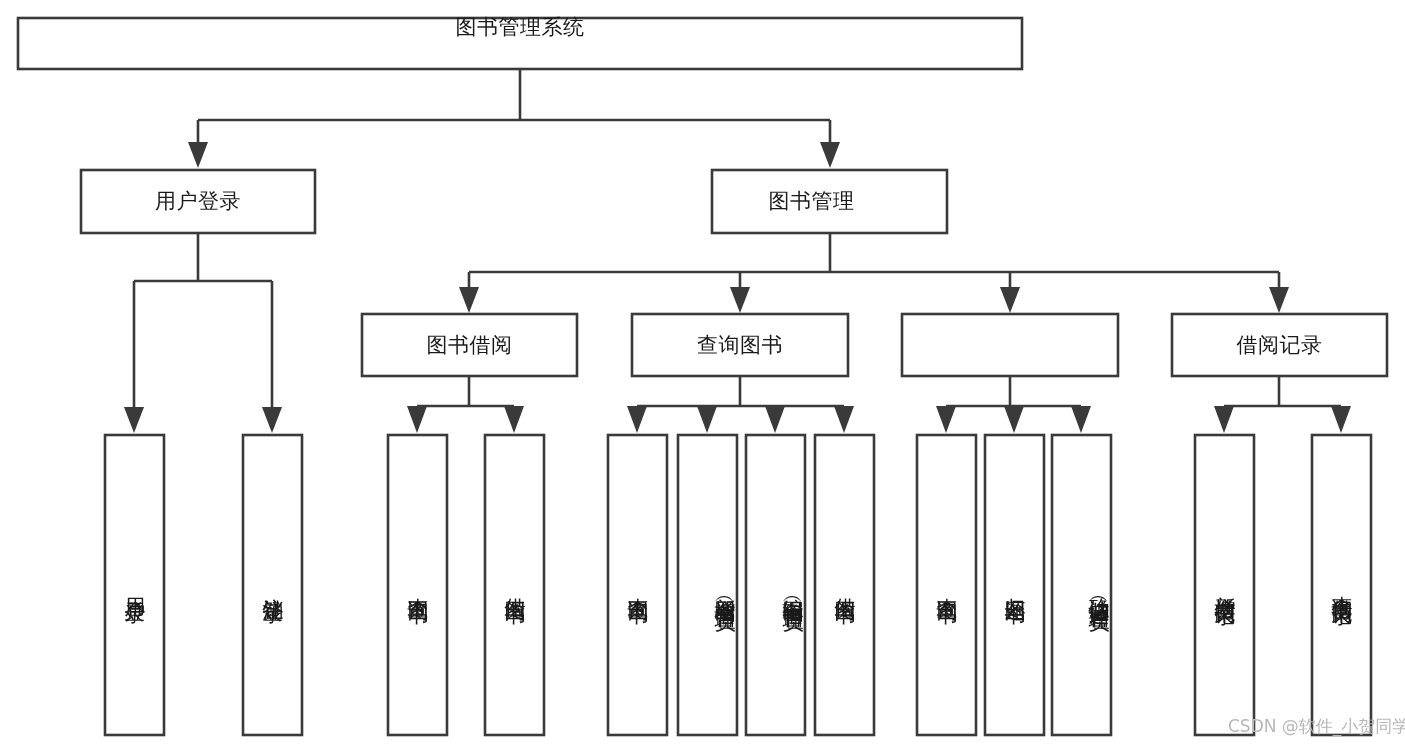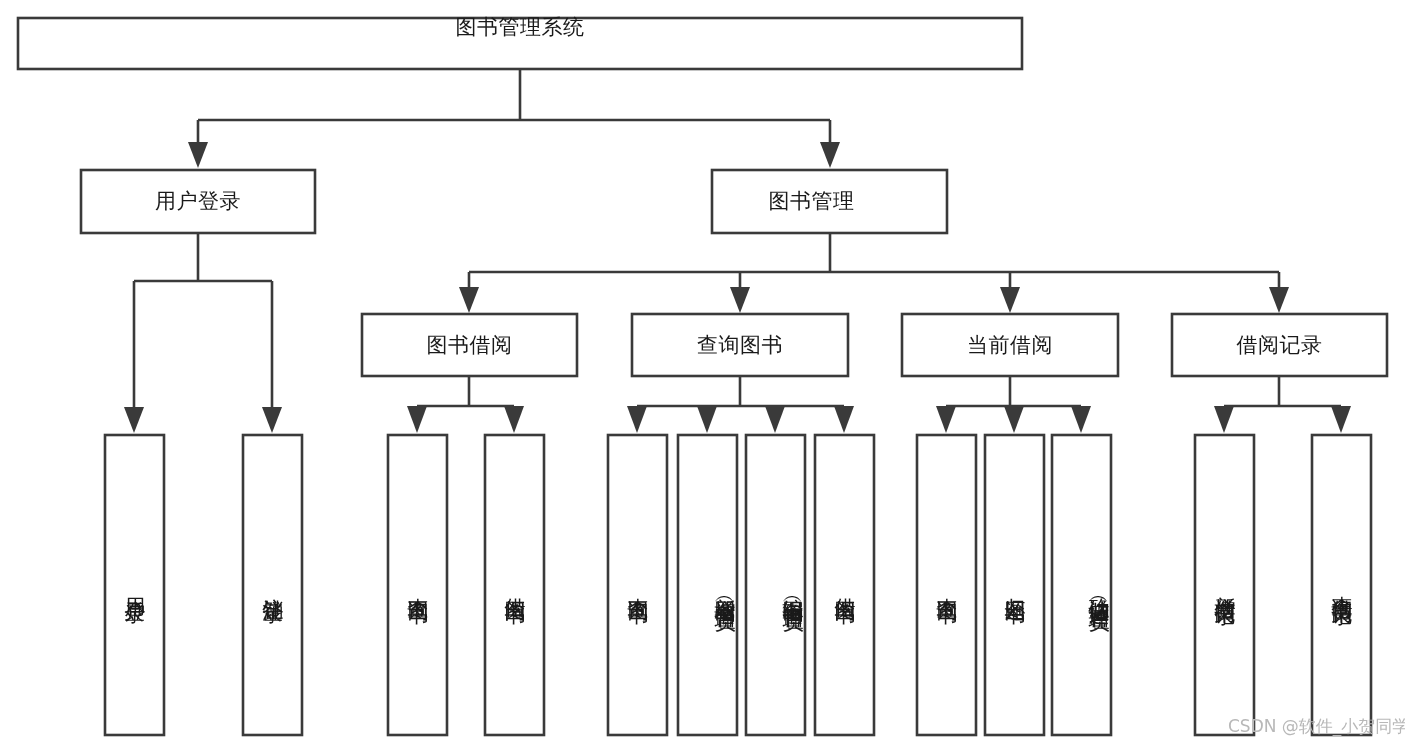--- a/index.html
+++ b/index.html
@@ -183,21 +183,20 @@
   <div class="node-label horizontal" style="left:18px; top:2px; width:1004px; height:51px;">图书管理系统</div>
 
   <div class="node-label horizontal" style="left:81px; top:170px; width:234px; height:63px;">用户登录</div>
 
   <div class="node-label horizontal" style="left:712px; top:170px; width:199px; height:63px;">图书管理</div>
 
   <div class="node-label horizontal" style="left:362px; top:314px; width:215px; height:62px;">图书借阅</div>
 
   <div class="node-label horizontal" style="left:632px; top:314px; width:216px; height:62px;">查询图书</div>
 
-  <div class="node-label horizontal" style="left:902px; top:314px; width:216px; height:62px;">当前借阅</div>
 
   <div class="node-label horizontal" style="left:1172px; top:314px; width:215px; height:62px;">借阅记录</div>
 
   <div class="node-label vertical centered" style="left:105px; top:435px; width:59px; height:300px;">用户登录</div>
 
   <div class="node-label vertical centered" style="left:243px; top:435px; width:59px; height:300px;">注销登录</div>
 
   <div class="node-label vertical centered" style="left:388px; top:435px; width:59px; height:300px;">查询图书</div>
 
   <div class="node-label vertical centered" style="left:485px; top:435px; width:59px; height:300px;">借阅图书</div>

